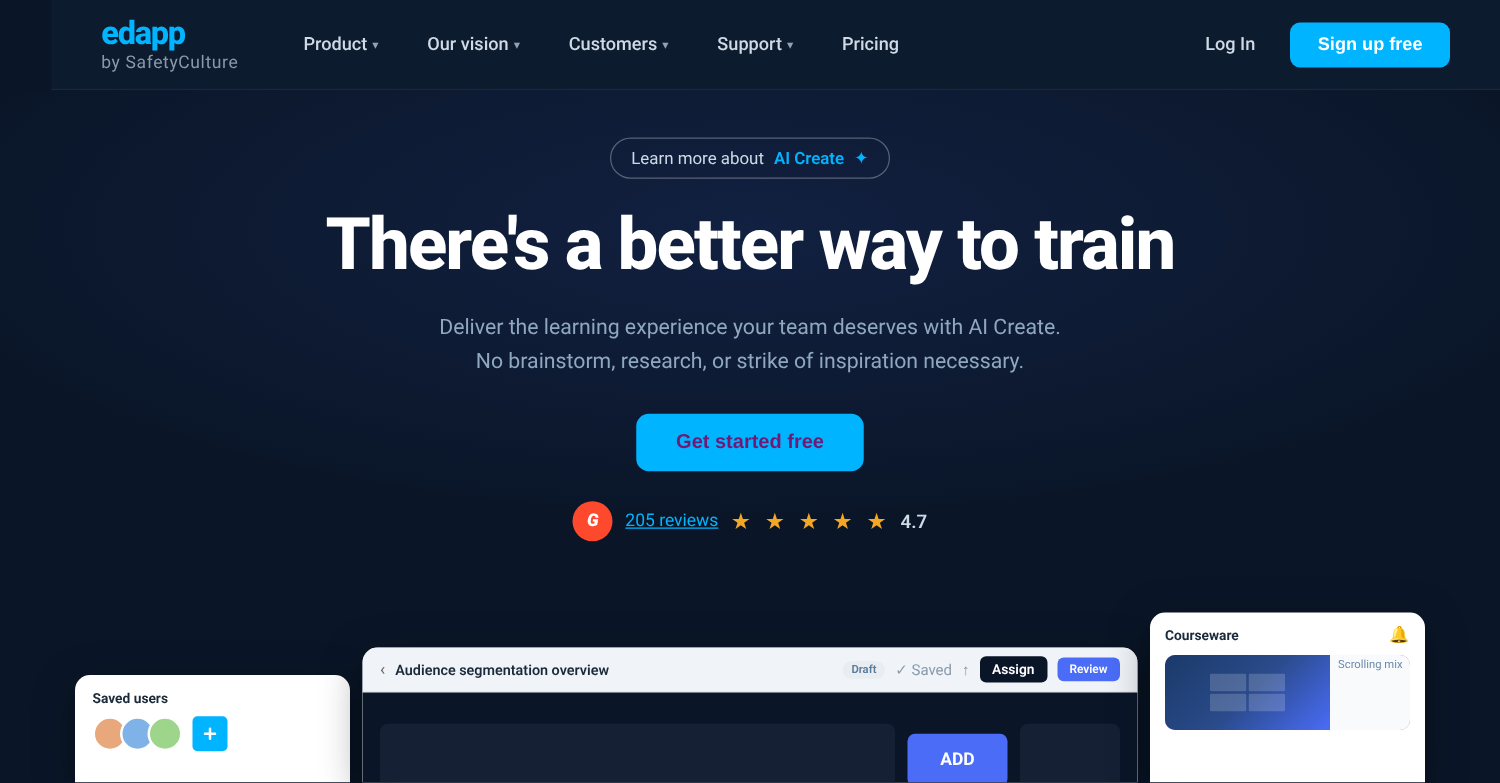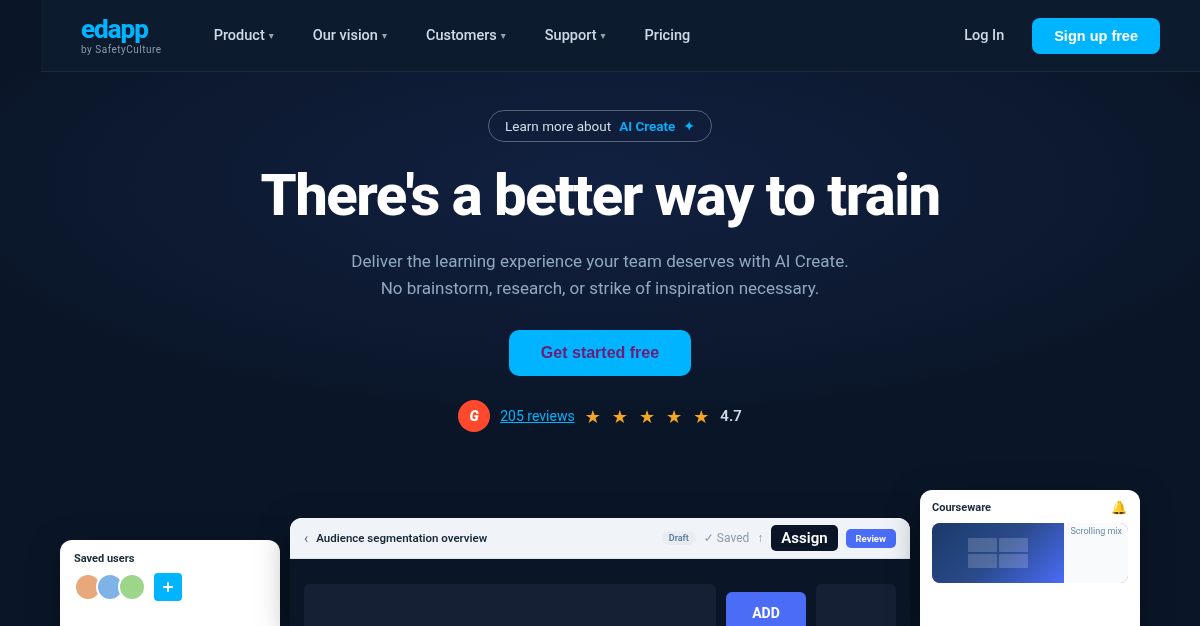--- a/index.html
+++ b/index.html
@@ -38,21 +38,21 @@
       color: #ffffff;
       line-height: 1;
       letter-spacing: -1px;
     }
 
     .logo-text span {
       color: #00b4ff;
     }
 
     .logo-sub {
-      font-size: 10px;
+      font-size: 14px;
       color: #8899aa;
       letter-spacing: 0.5px;
       margin-top: 2px;
     }
 
     .nav-links {
       display: flex;
       align-items: center;
       gap: 15px;
       flex: 1;
@@ -323,21 +323,21 @@
     }
 
     .action-icon-sm {
       color: #8a9aaa;
       font-size: 12px;
     }
 
     .btn-assign {
       background: #0a1628;
       color: white;
-      font-size: 15px;
+      font-size: 11px;
       padding: 4px 10px;
       border-radius: 5px;
       font-weight: 600;
     }
 
     .btn-review {
       background: #4a6cf7;
       color: white;
       font-size: 9.5px;
       padding: 4px 10px;

